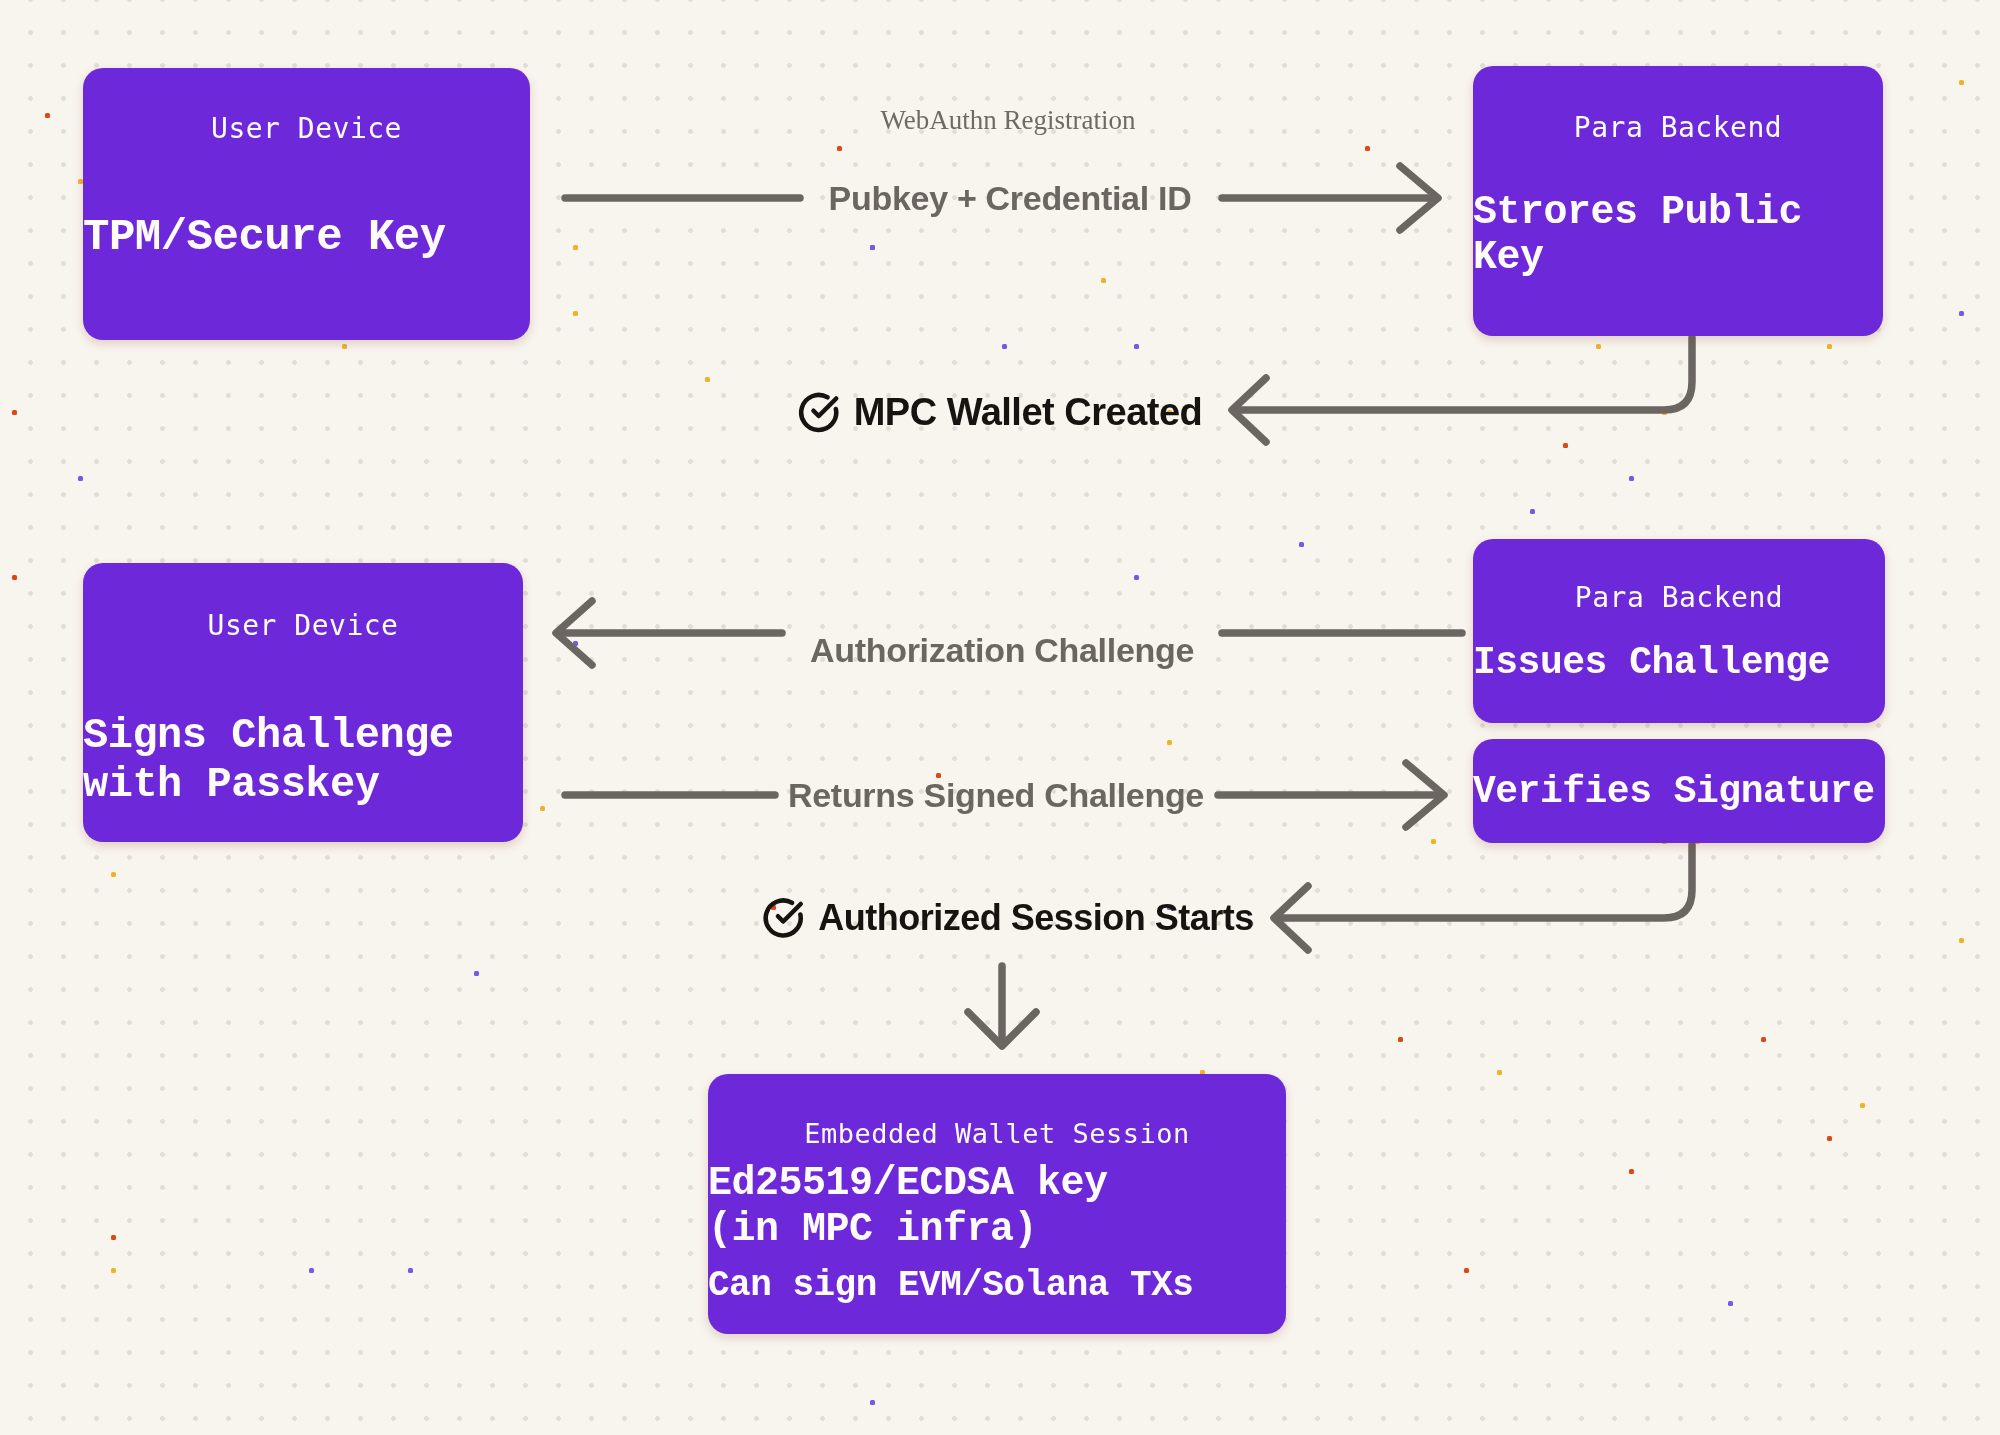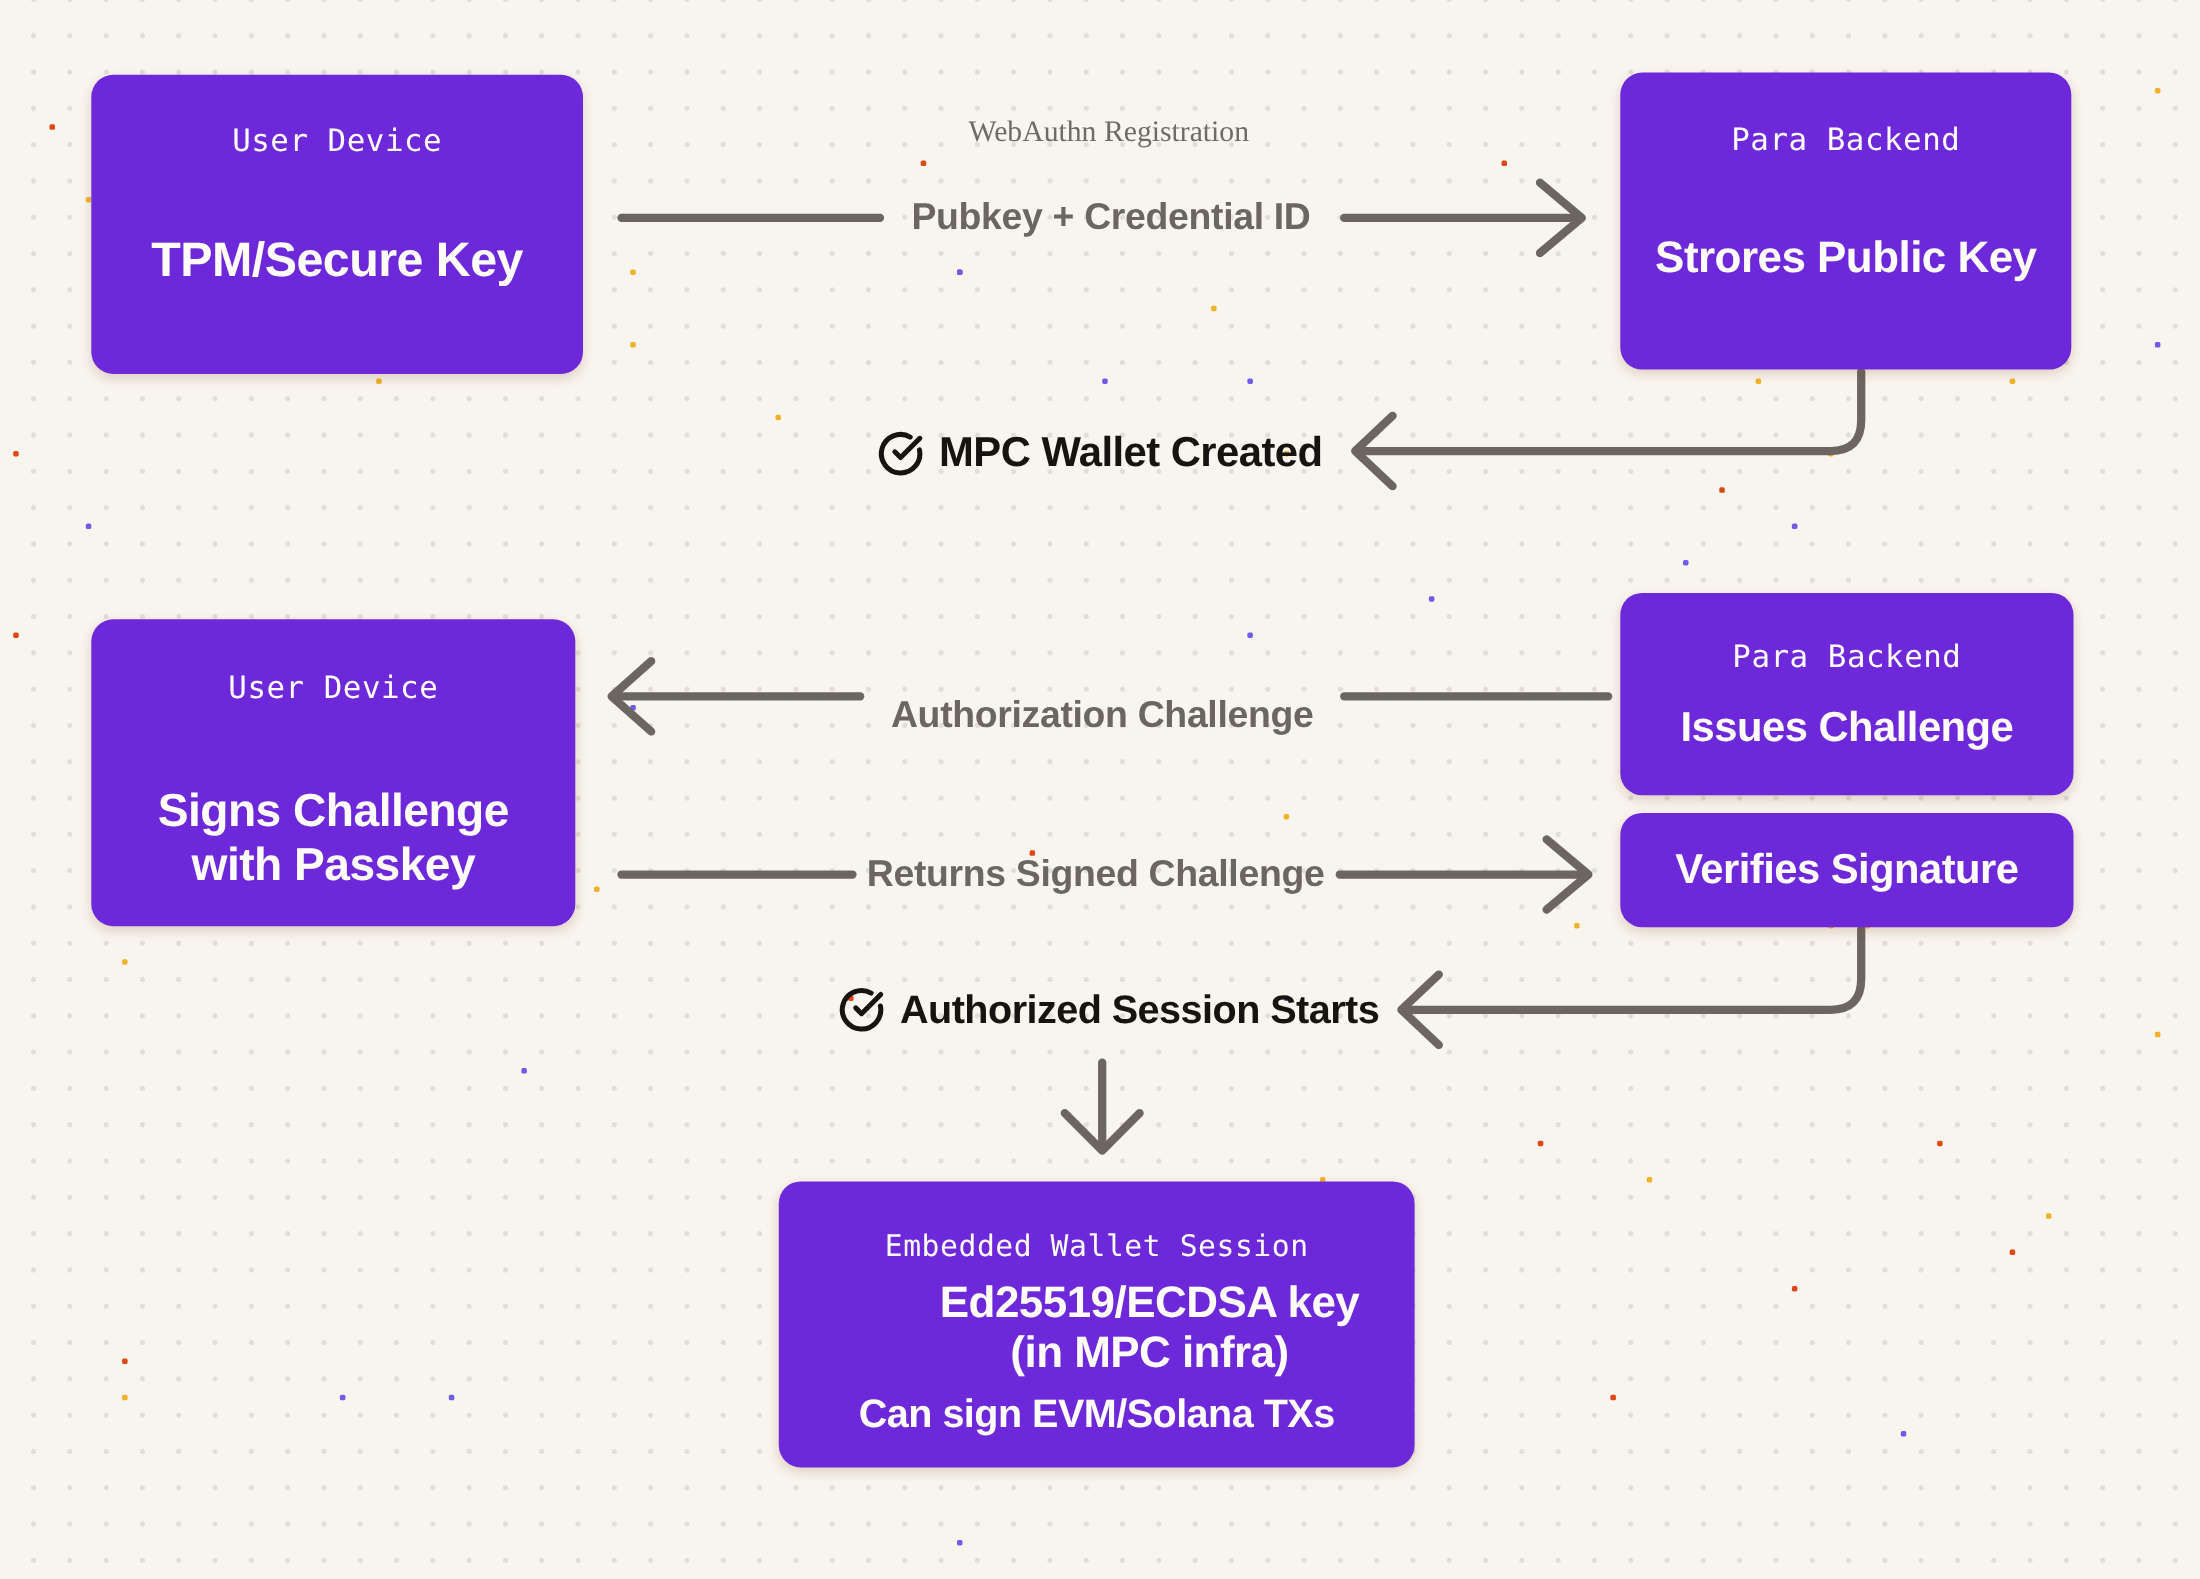--- a/index.html
+++ b/index.html
@@ -19,22 +19,22 @@
   .box{
     position:absolute;z-index:2;background:#6d28d9;border-radius:20px;
     box-shadow:0 4px 10px rgba(120,50,10,0.18);color:#FEFCFA;
   }
   .box-title{
     position:absolute;left:0;width:100%;text-align:center;transform:translateY(-50%);
     font-family:"DejaVu Sans Mono","Liberation Mono",monospace;
     font-size:28px;font-weight:400;letter-spacing:0.5px;
   }
   .box-main{
-    position:absolute;left:0;width:100%;text-align:center;transform:translateY(-50%);
-    font-weight:700;letter-spacing:-0.5px;
+    position:absolute;left:0;width:100%;transform:translateY(-50%);
+    font-weight:700;letter-spacing:-0.5px;font-family:Liberation Mono, monospace;
   }
   .flow-label-mono{
     position:absolute;transform:translate(-50%,-50%);z-index:2;white-space:nowrap;
     font-family:Liberation Serif, serif;
     font-size:27px;color:#6E6A65;
   }
   .flow-label-bold{
     position:absolute;transform:translate(-50%,-50%);z-index:2;white-space:nowrap;
     font-weight:700;font-size:34px;color:#6B6661;letter-spacing:-0.3px;
   }
@@ -194,20 +194,20 @@
   <div class="status-row" style="left:1008px;top:918px">
     <svg class="check-icon" width="42" height="42" viewBox="0 0 24 24" fill="none" stroke="#161310" stroke-width="2.6" stroke-linecap="round" stroke-linejoin="round">
       <path d="M21.801 10A10 10 0 1 1 17 3.335"></path>
       <path d="m9 11 3 3L22 4"></path>
     </svg>
     <span class="status-text" style="font-size:36px">Authorized Session Starts</span>
   </div>
 
   <div class="box" style="left:708px;top:1074px;width:578px;height:260px;">
     <div class="box-title" style="top:59px;font-size:27px">Embedded Wallet Session</div>
-    <div class="box-main" style="top:51%;font-size:40px;line-height:46px;margin-left:48px;">
+    <div class="box-main" style="top:51%;font-size:40px;line-height:46px;">
       <div>Ed25519/ECDSA key</div>
       <div>(in MPC infra)</div>
     </div>
     <div class="box-main" style="top:81%;font-size:36px">Can sign EVM/Solana TXs</div>
   </div>
 
 </div>
 
 </body></html>

